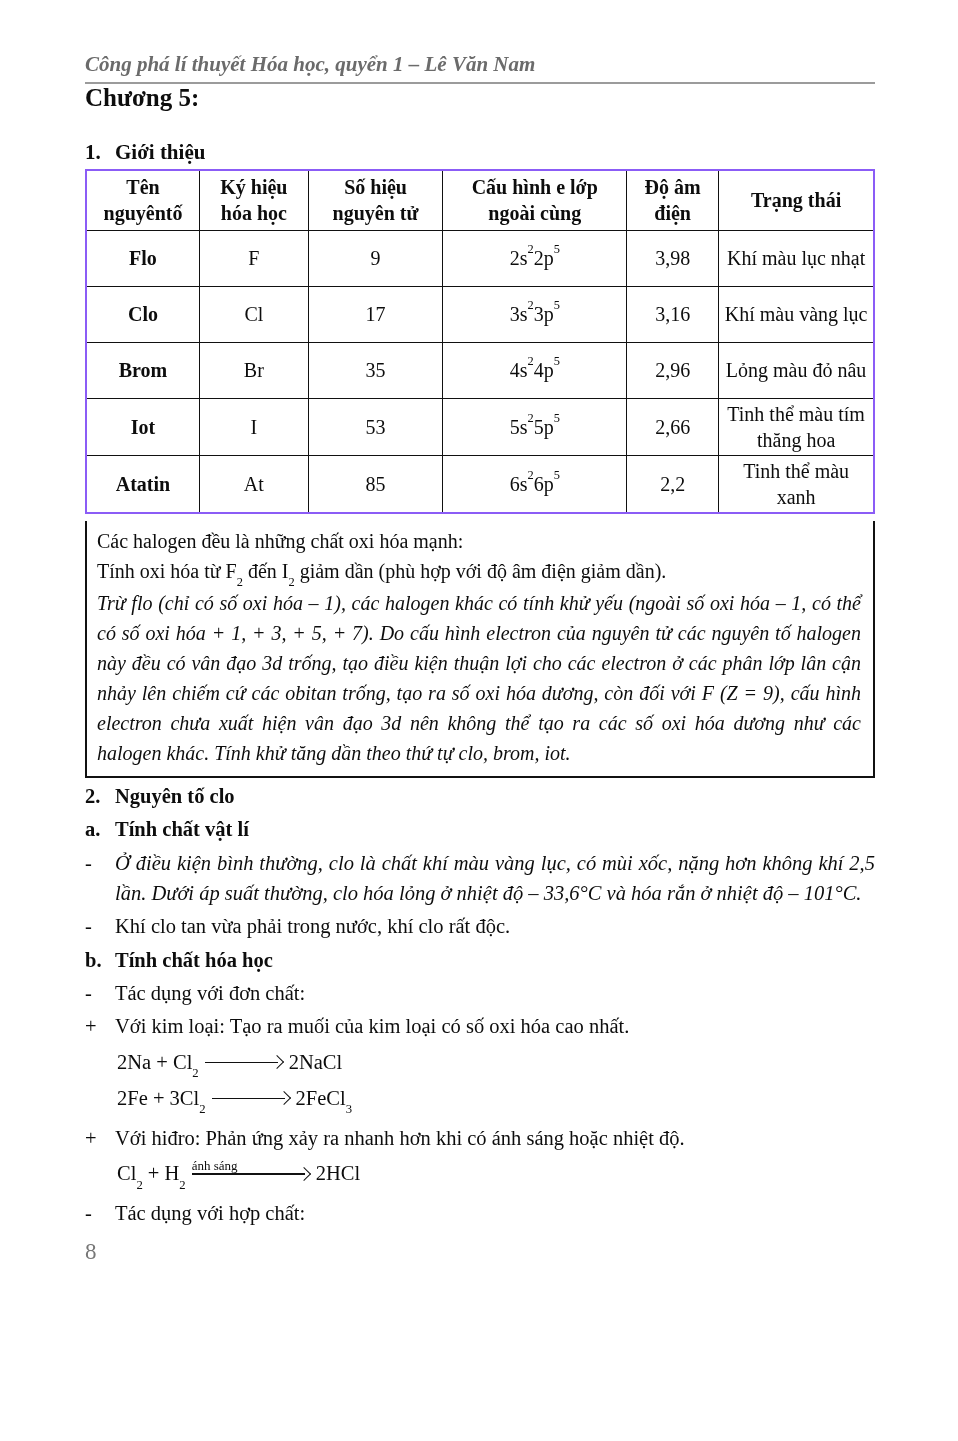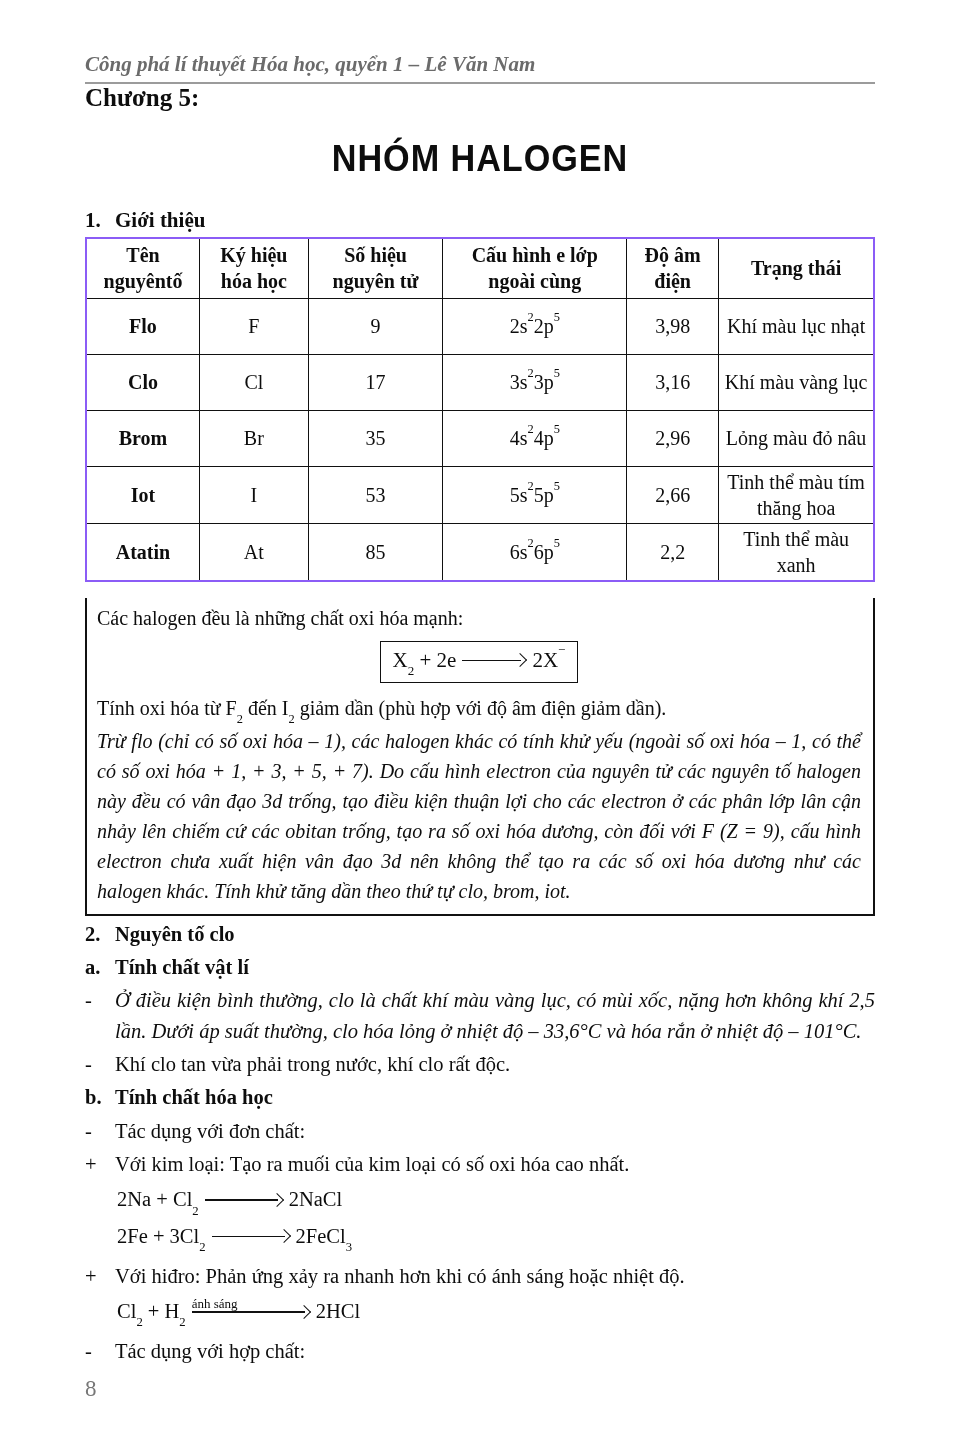--- a/index.html
+++ b/index.html
@@ -41,21 +41,21 @@
   table.halogen th, table.halogen td { border:1.5px solid #111; padding:2px 4px; line-height:1.3; }
   table.halogen th { font-weight:bold; font-size:20px; height:60px; }
   table.halogen td { font-size:20px; height:56px; }
   td.elname { font-weight:bold; }
 
   sub { font-size:0.62em; position:relative; top:0.25em; }
   sup { font-size:0.62em; position:relative; top:-0.35em; }
 
   
   .note-box {
-    border:2px solid #111; border-top:none; margin-top:16px;
+    border:2px solid #111; border-top:none; margin-top:7px;
     padding:5px 12px 8px 10px;
     font-size:20px; line-height:1.5;
   }
   .note-box .center-row { text-align:center; margin:8px 0 10px 0; }
   .formula-box {
     display:inline-block; border:1.5px solid #111;
     padding:3px 12px 5px 12px; font-size:21px;
   }
   .justify { text-align:justify;font-style:italic; }
 
@@ -89,23 +89,20 @@
 </style>
 </head>
 <body>
 
 <div class="page">
 
   <div class="running-head">Công phá lí thuyết Hóa học, quyển 1 – Lê Văn Nam</div>
 
   <div class="chapter">Chương 5:</div>
 
-  <div class="main-title-wrap">
-    <span class="main-title">NHÓM HALOGEN</span>
-  </div>
 
   <div class="sec-heading">
     <span class="num">1.</span>
     <span>Giới thiệu</span>
   </div>
 
   <table class="halogen">
     <colgroup>
       <col style="width:14.4%">
         <col style="width:13.8%">
@@ -163,23 +160,20 @@
         <td>85</td>
         <td><span>6s</span><sup>2</sup><span>6p</span><sup>5</sup></td>
         <td>2,2</td>
         <td>Tinh thể màu xanh</td>
       </tr>
     </tbody>
   </table>
 
   <div class="note-box">
     <div>Các halogen đều là những chất oxi hóa mạnh:</div>
-    <div class="center-row">
-      <span class="formula-box"><span>X</span><sub>2</sub> <span>+ 2e</span><span class="arr short"></span><span>2X</span><sup>−</sup></span>
-    </div>
     <div><span>Tính oxi hóa từ F</span><sub>2</sub><span> đến I</span><sub>2</sub><span> giảm dần (phù hợp với độ âm điện giảm dần).</span></div>
     <div class="justify">Trừ flo (chỉ có số oxi hóa – 1), các halogen khác có tính khử yếu (ngoài số oxi hóa – 1, có thể có số oxi hóa + 1, + 3, + 5, + 7). Do cấu hình electron của nguyên tử các nguyên tố halogen này đều có vân đạo 3d trống, tạo điều kiện thuận lợi cho các electron ở các phân lớp lân cận nhảy lên chiếm cứ các obitan trống, tạo ra số oxi hóa dương, còn đối với F (Z = 9), cấu hình electron chưa xuất hiện vân đạo 3d nên không thể tạo ra các số oxi hóa dương như các halogen khác. Tính khử tăng dần theo thứ tự clo, brom, iot.</div>
   </div>
 
   <div class="li bold">
     <span class="mk">2.</span>
     <span class="ct">Nguyên tố clo</span>
   </div>
 
   <div class="li bold">

